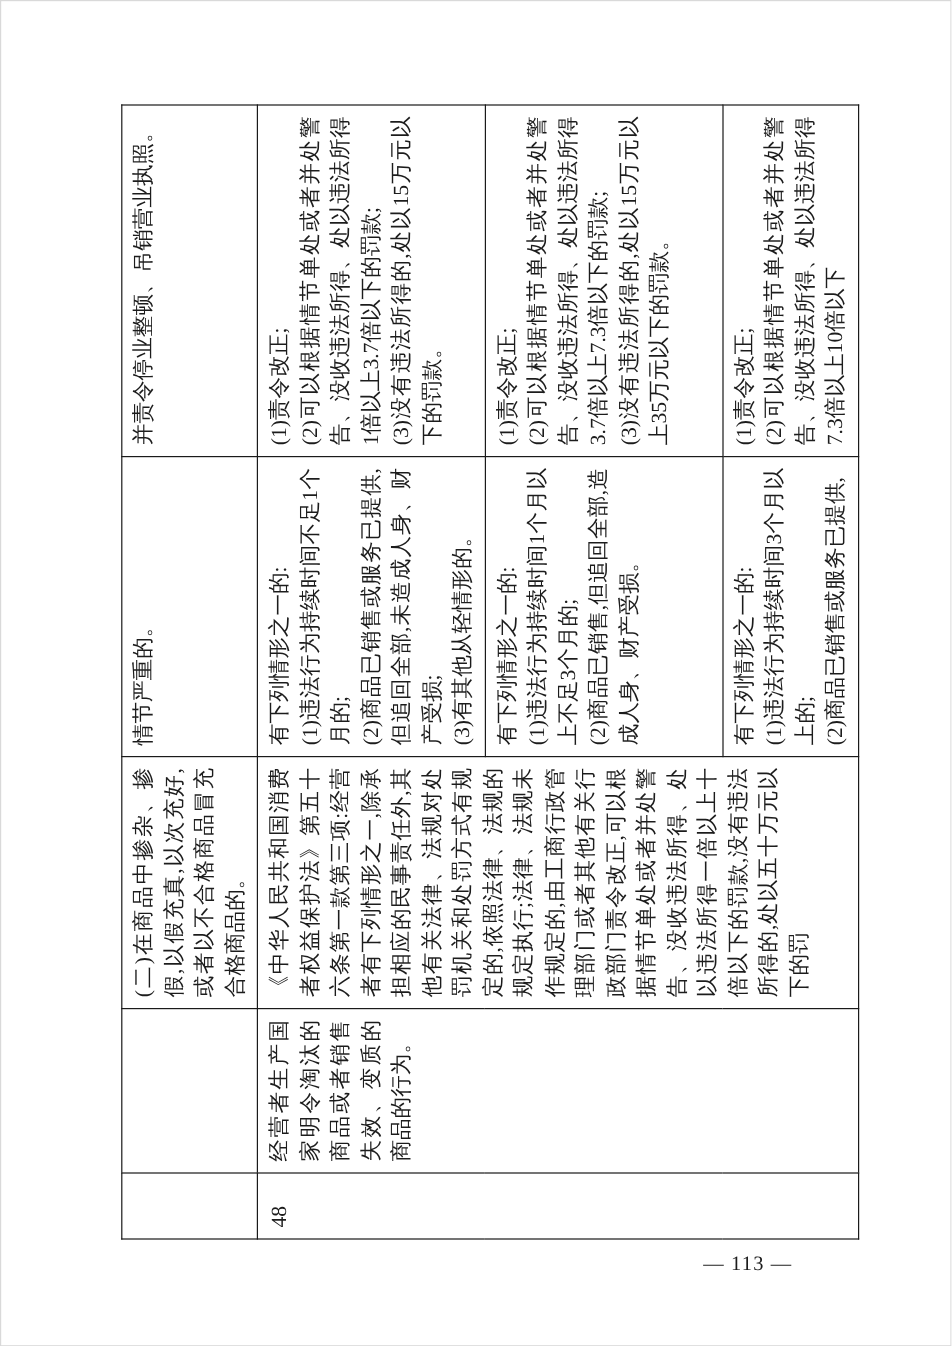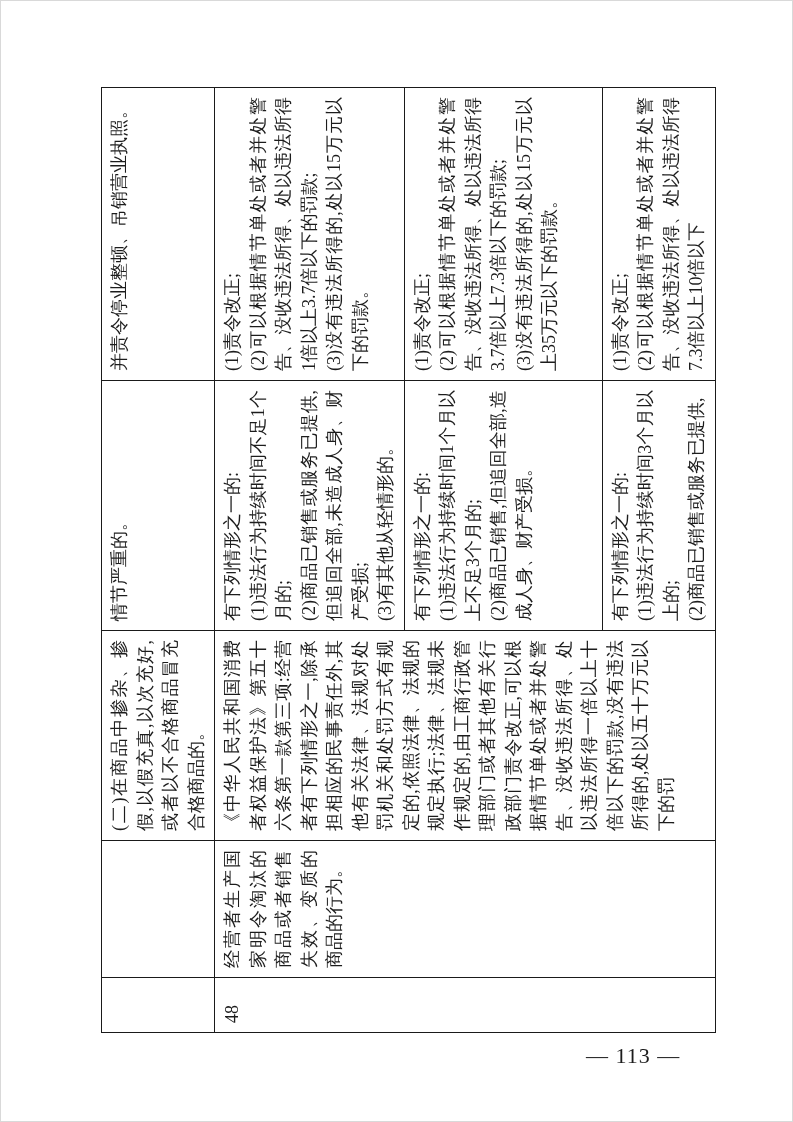--- a/index.html
+++ b/index.html
@@ -53,21 +53,21 @@
   td.prev-basis-cell{
     line-height:24px;
     padding:2px 8px;
     vertical-align:middle;
   }
   td.prev-circ-cell{vertical-align:middle;padding:0 14px;}
   td.prev-penalty-cell{vertical-align:middle;line-height:27px;padding:0 12px;}
   .page-number{
     position:absolute;
     left:585px;top:1042px;
-    font-size:22px;
+    font-size:17px;
     letter-spacing:1px;
     color:#1c1c1c;
     white-space:nowrap;
   }
 </style>
 </head>
 <body>
 
 <div class="page">
 

